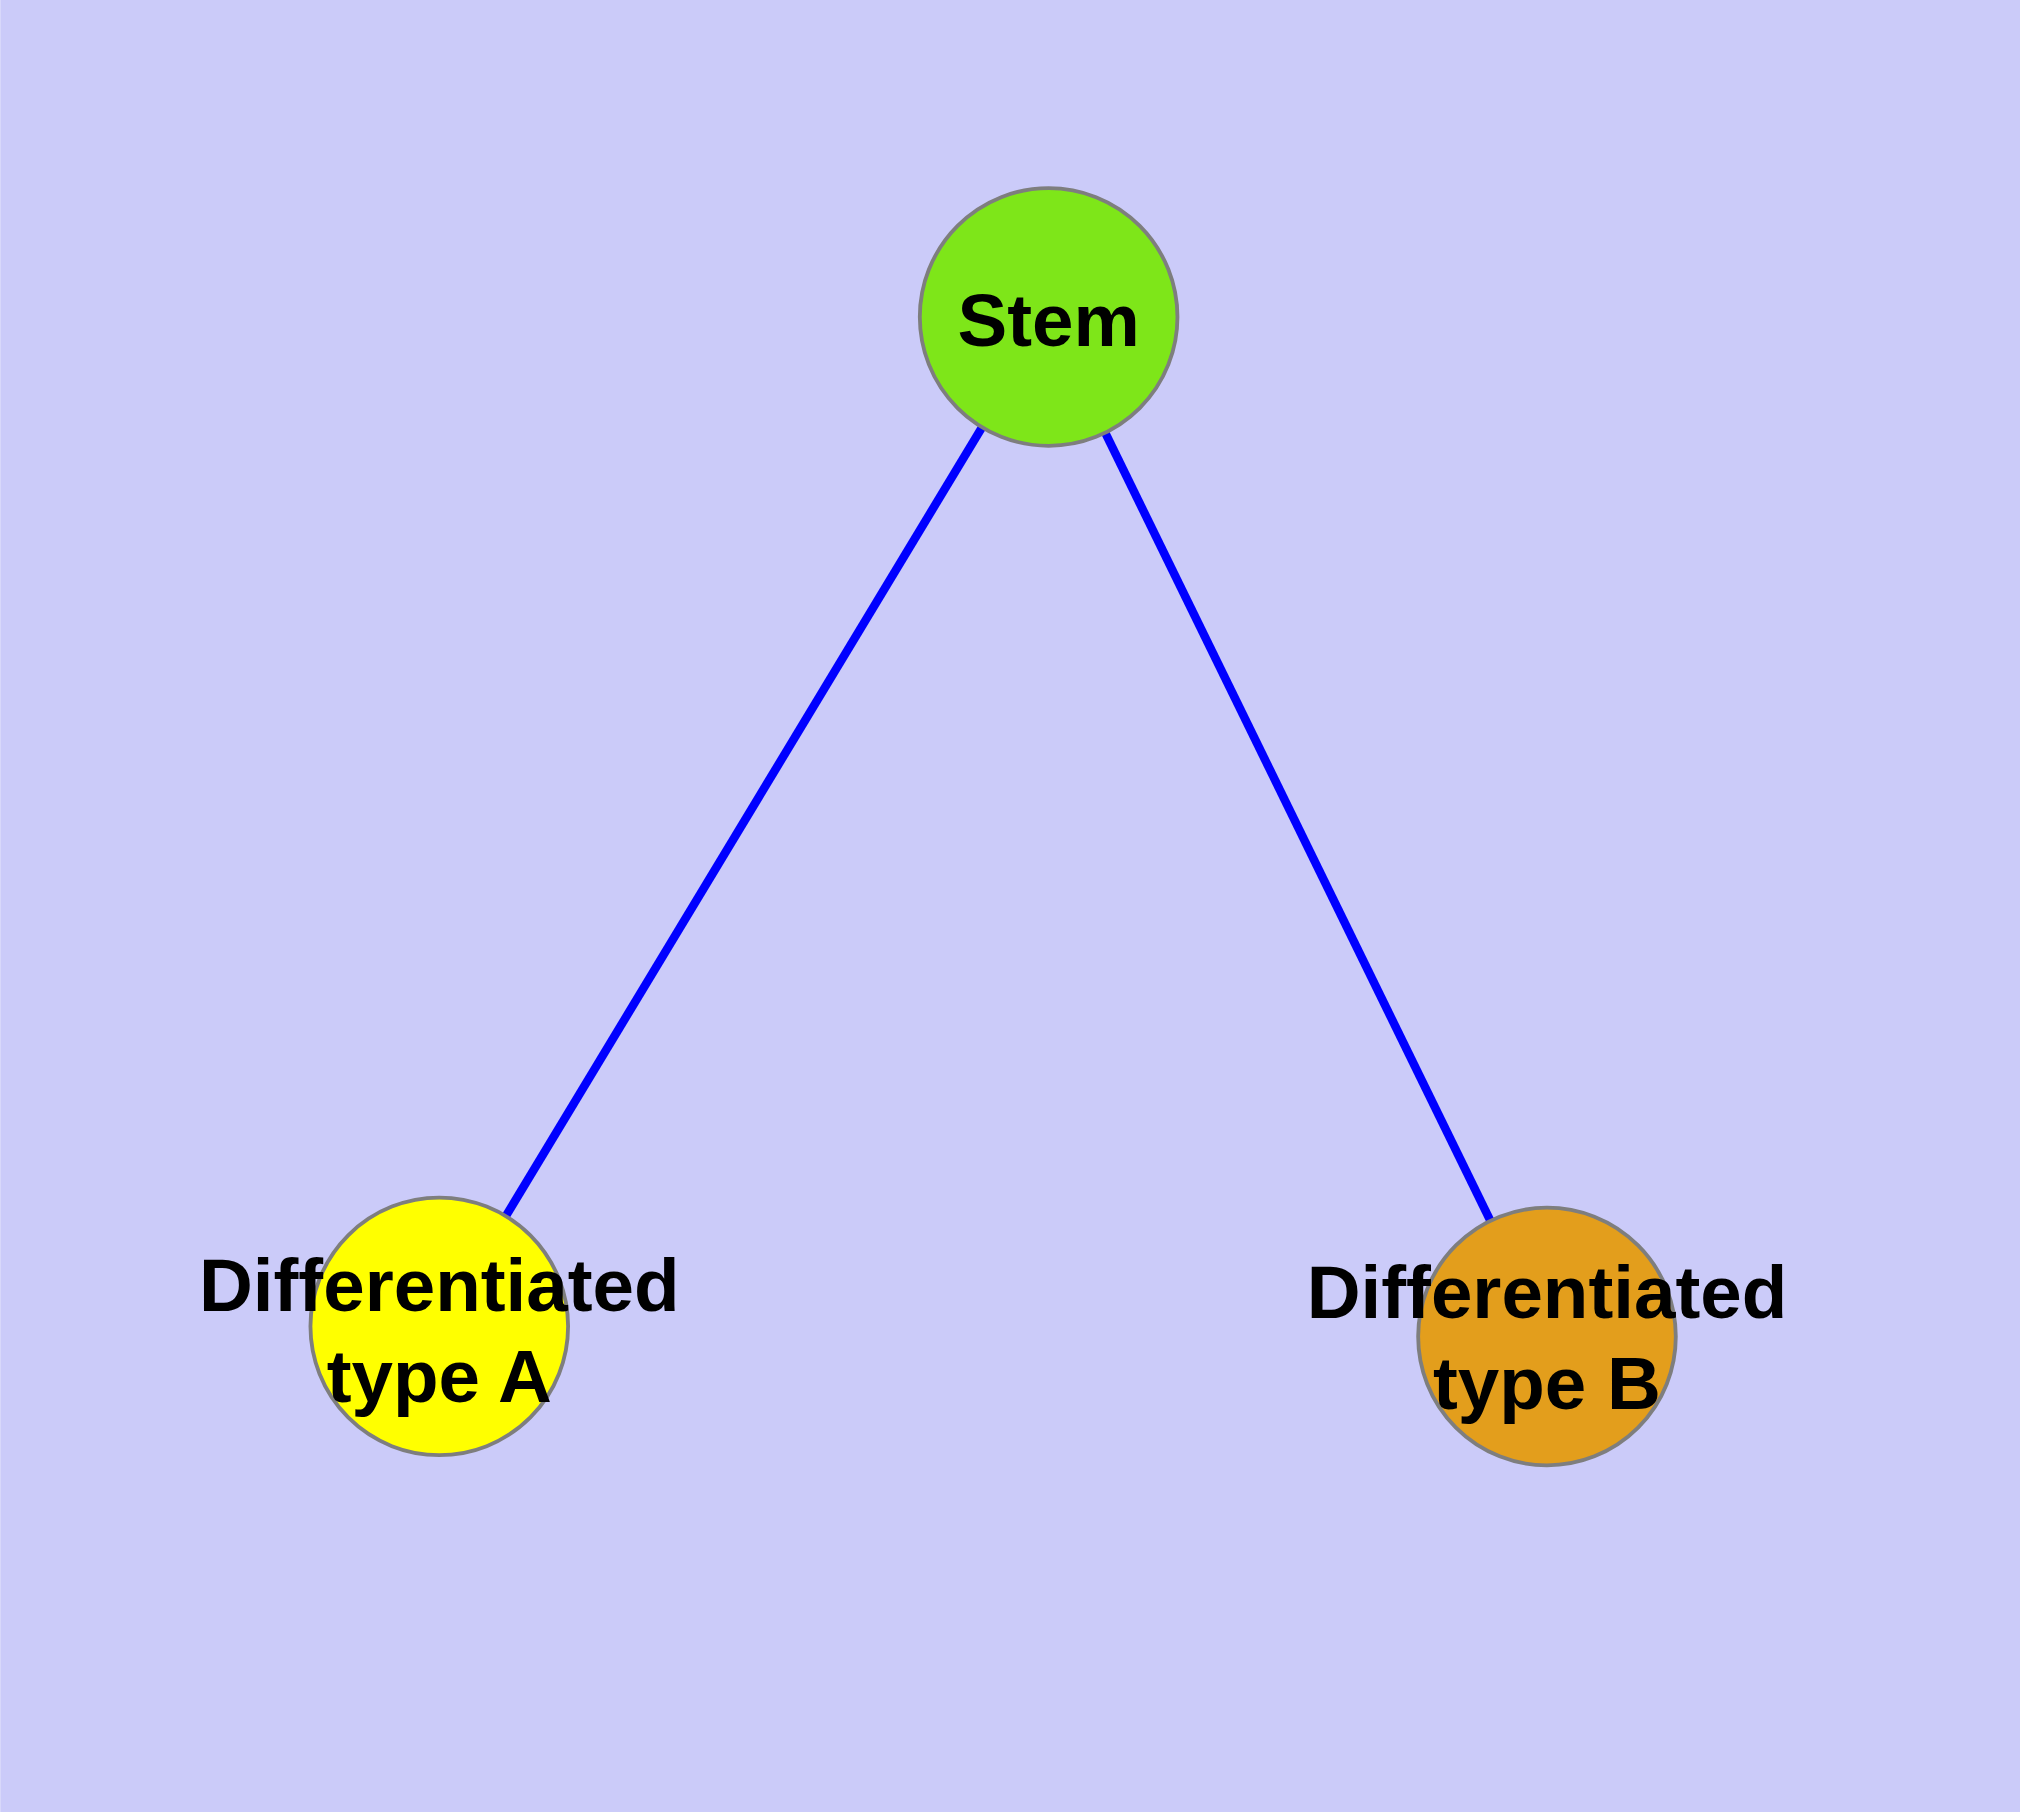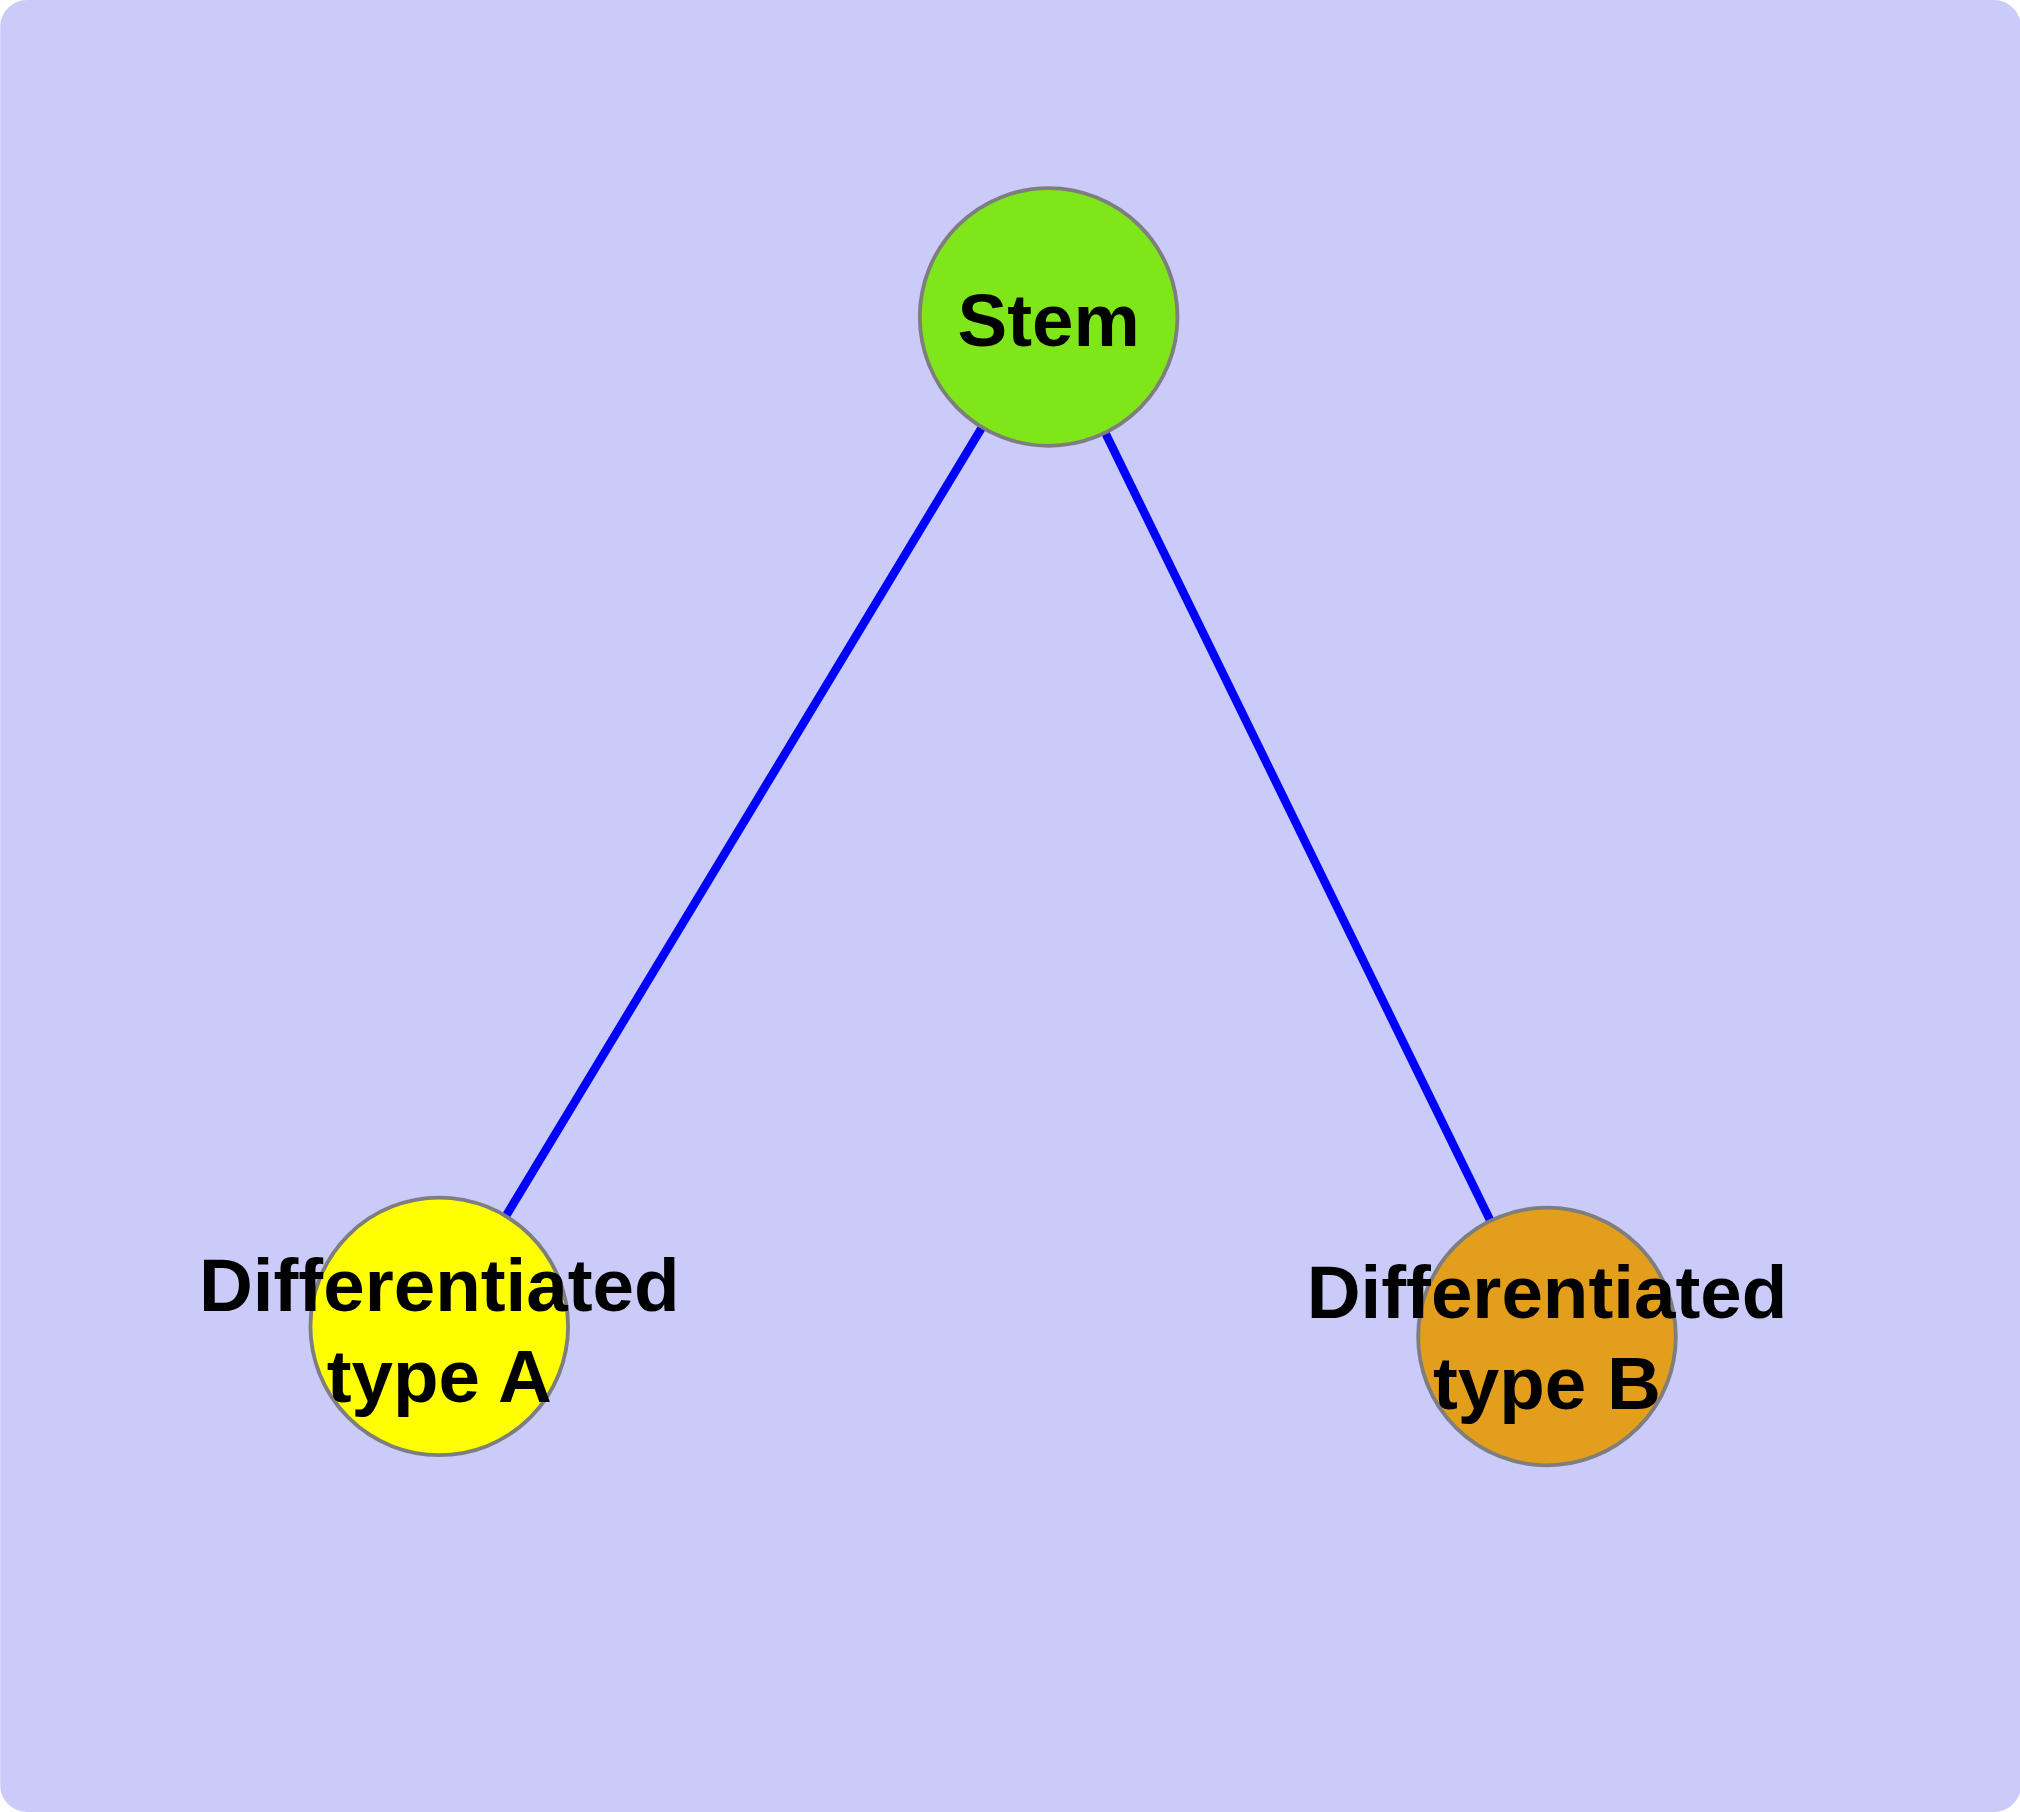--- a/index.html
+++ b/index.html
@@ -5,21 +5,20 @@
   html, body {
     margin: 0;
     padding: 0;
     background: #ffffff;
   }
   .page {
     position: relative;
     width: 2021px;
     height: 1812px;
     overflow: hidden;
-    border-radius: 27px;
   }
   svg.graph {
     display: block;
     width: 2021px;
     height: 1812px;
   }
   .node-label {
     font-family: "Liberation Sans", sans-serif;
     font-weight: bold;
     text-anchor: middle;

